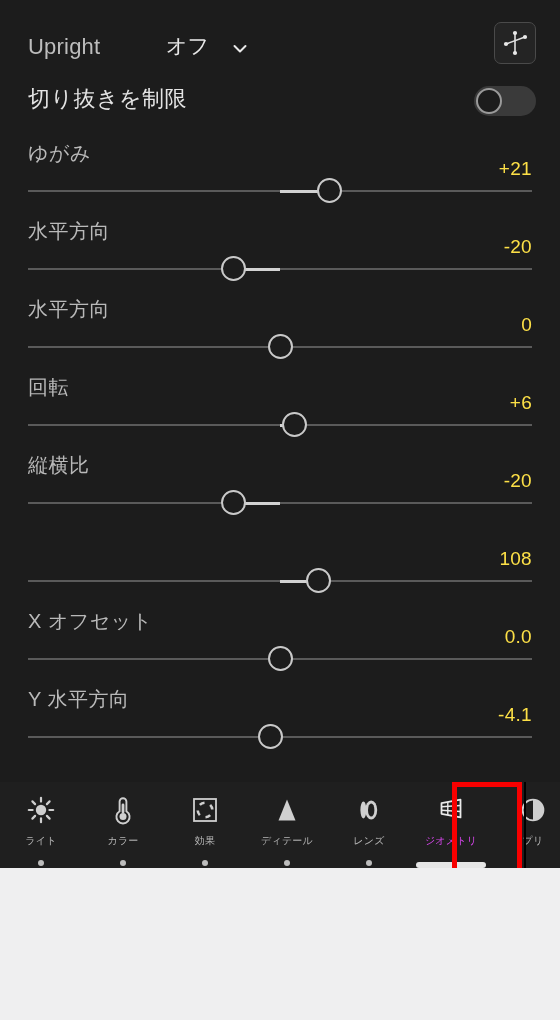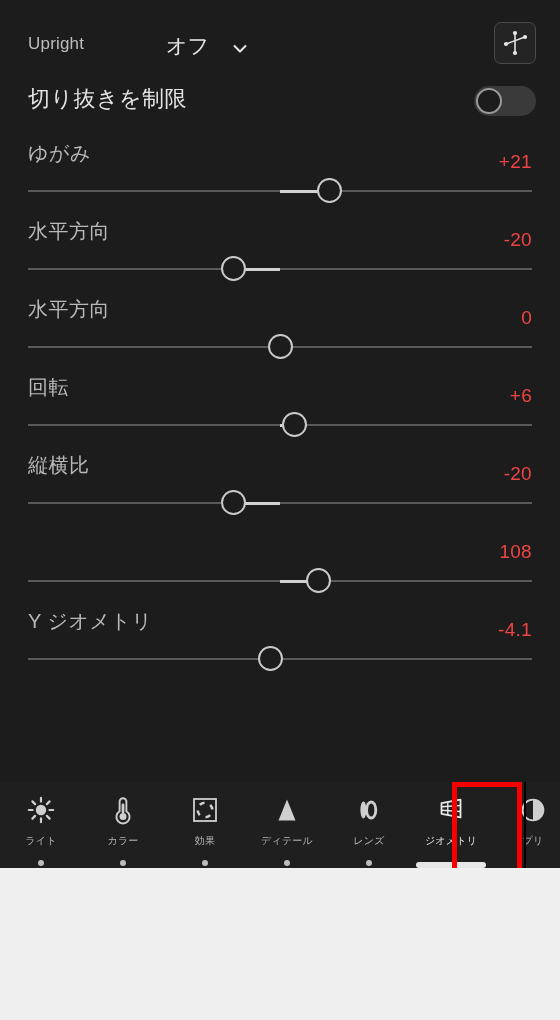--- a/index.html
+++ b/index.html
@@ -33,21 +33,21 @@
   
   .upright-row {
     position: absolute;
     left: 0; top: 22px;
     width: 560px;
     height: 52px;
   }
   .upright-label {
     position: absolute;
     left: 28px; top: 12px;
-    font-size: 17px;
+    font-size: 22px;
     color: #bdbdbd;
     letter-spacing: 0.2px;
   }
   .upright-value {
     position: absolute;
     left: 166px; top: 10px;
     font-size: 21px;
     color: #e9e9e9;
   }
   .chev {
@@ -110,23 +110,23 @@
   }
   .slider .s-label {
     position: absolute;
     left: 28px; top: 2px;
     font-size: 20px;
     color: #b9b9b9;
     letter-spacing: 0.5px;
   }
   .slider .s-value {
     position: absolute;
-    right: 28px; top: 13px;
+    right: 28px; top: 20px;
     font-size: 19px;
-    color: #ef4444;
+    color: #fde047;
     letter-spacing: 0.3px;
   }
   .track-wrap {
     position: absolute;
     left: 28px; top: 52px;
     width: 504px; height: 2px;
   }
   .track {
     position: absolute;
     left: 0; top: 0;
@@ -193,21 +193,21 @@
   }
   .tab .t-dot {
     position: absolute;
     left: 50%;
     margin-left: -3px;
     bottom: 2px;
     width: 6px; height: 6px;
     border-radius: 50%;
     background: #bdbdbd;
   }
-  .tab.active .t-label { color: #e5e5e5; }
+  .tab.active .t-label { color: #d946ef; }
   .tab .t-bar {
     position: absolute;
     left: 50%;
     margin-left: -35px;
     bottom: 0px;
     width: 70px; height: 6px;
     border-radius: 3px;
     background: #e6e6e6;
   }
   .tab-divider {
@@ -320,21 +320,29 @@
         </div>
         <div class="slider">
           <span class="s-value">108</span>
           <div class="track-wrap">
             <div class="track"></div>
             <div class="fill" style="left: 50%; width: 7.7%;"></div>
             <div class="thumb" style="left: 57.7%;"></div>
           </div>
         </div>
         <div class="slider">
-          <span class="s-label">Y ジオメトリ</span>
+          <span class="s-label">X オフセット</span>
+          <span class="s-value">0.0</span>
+          <div class="track-wrap">
+            <div class="track"></div>
+            <div class="thumb" style="left: 50%;"></div>
+          </div>
+        </div>
+        <div class="slider">
+          <span class="s-label">Y 水平方向</span>
           <span class="s-value">-4.1</span>
           <div class="track-wrap">
             <div class="track"></div>
             <div class="fill" style="left: 48.2%; width: 1.8%;"></div>
             <div class="thumb" style="left: 48.2%;"></div>
           </div>
         </div>
       </div>
 
   </div>

